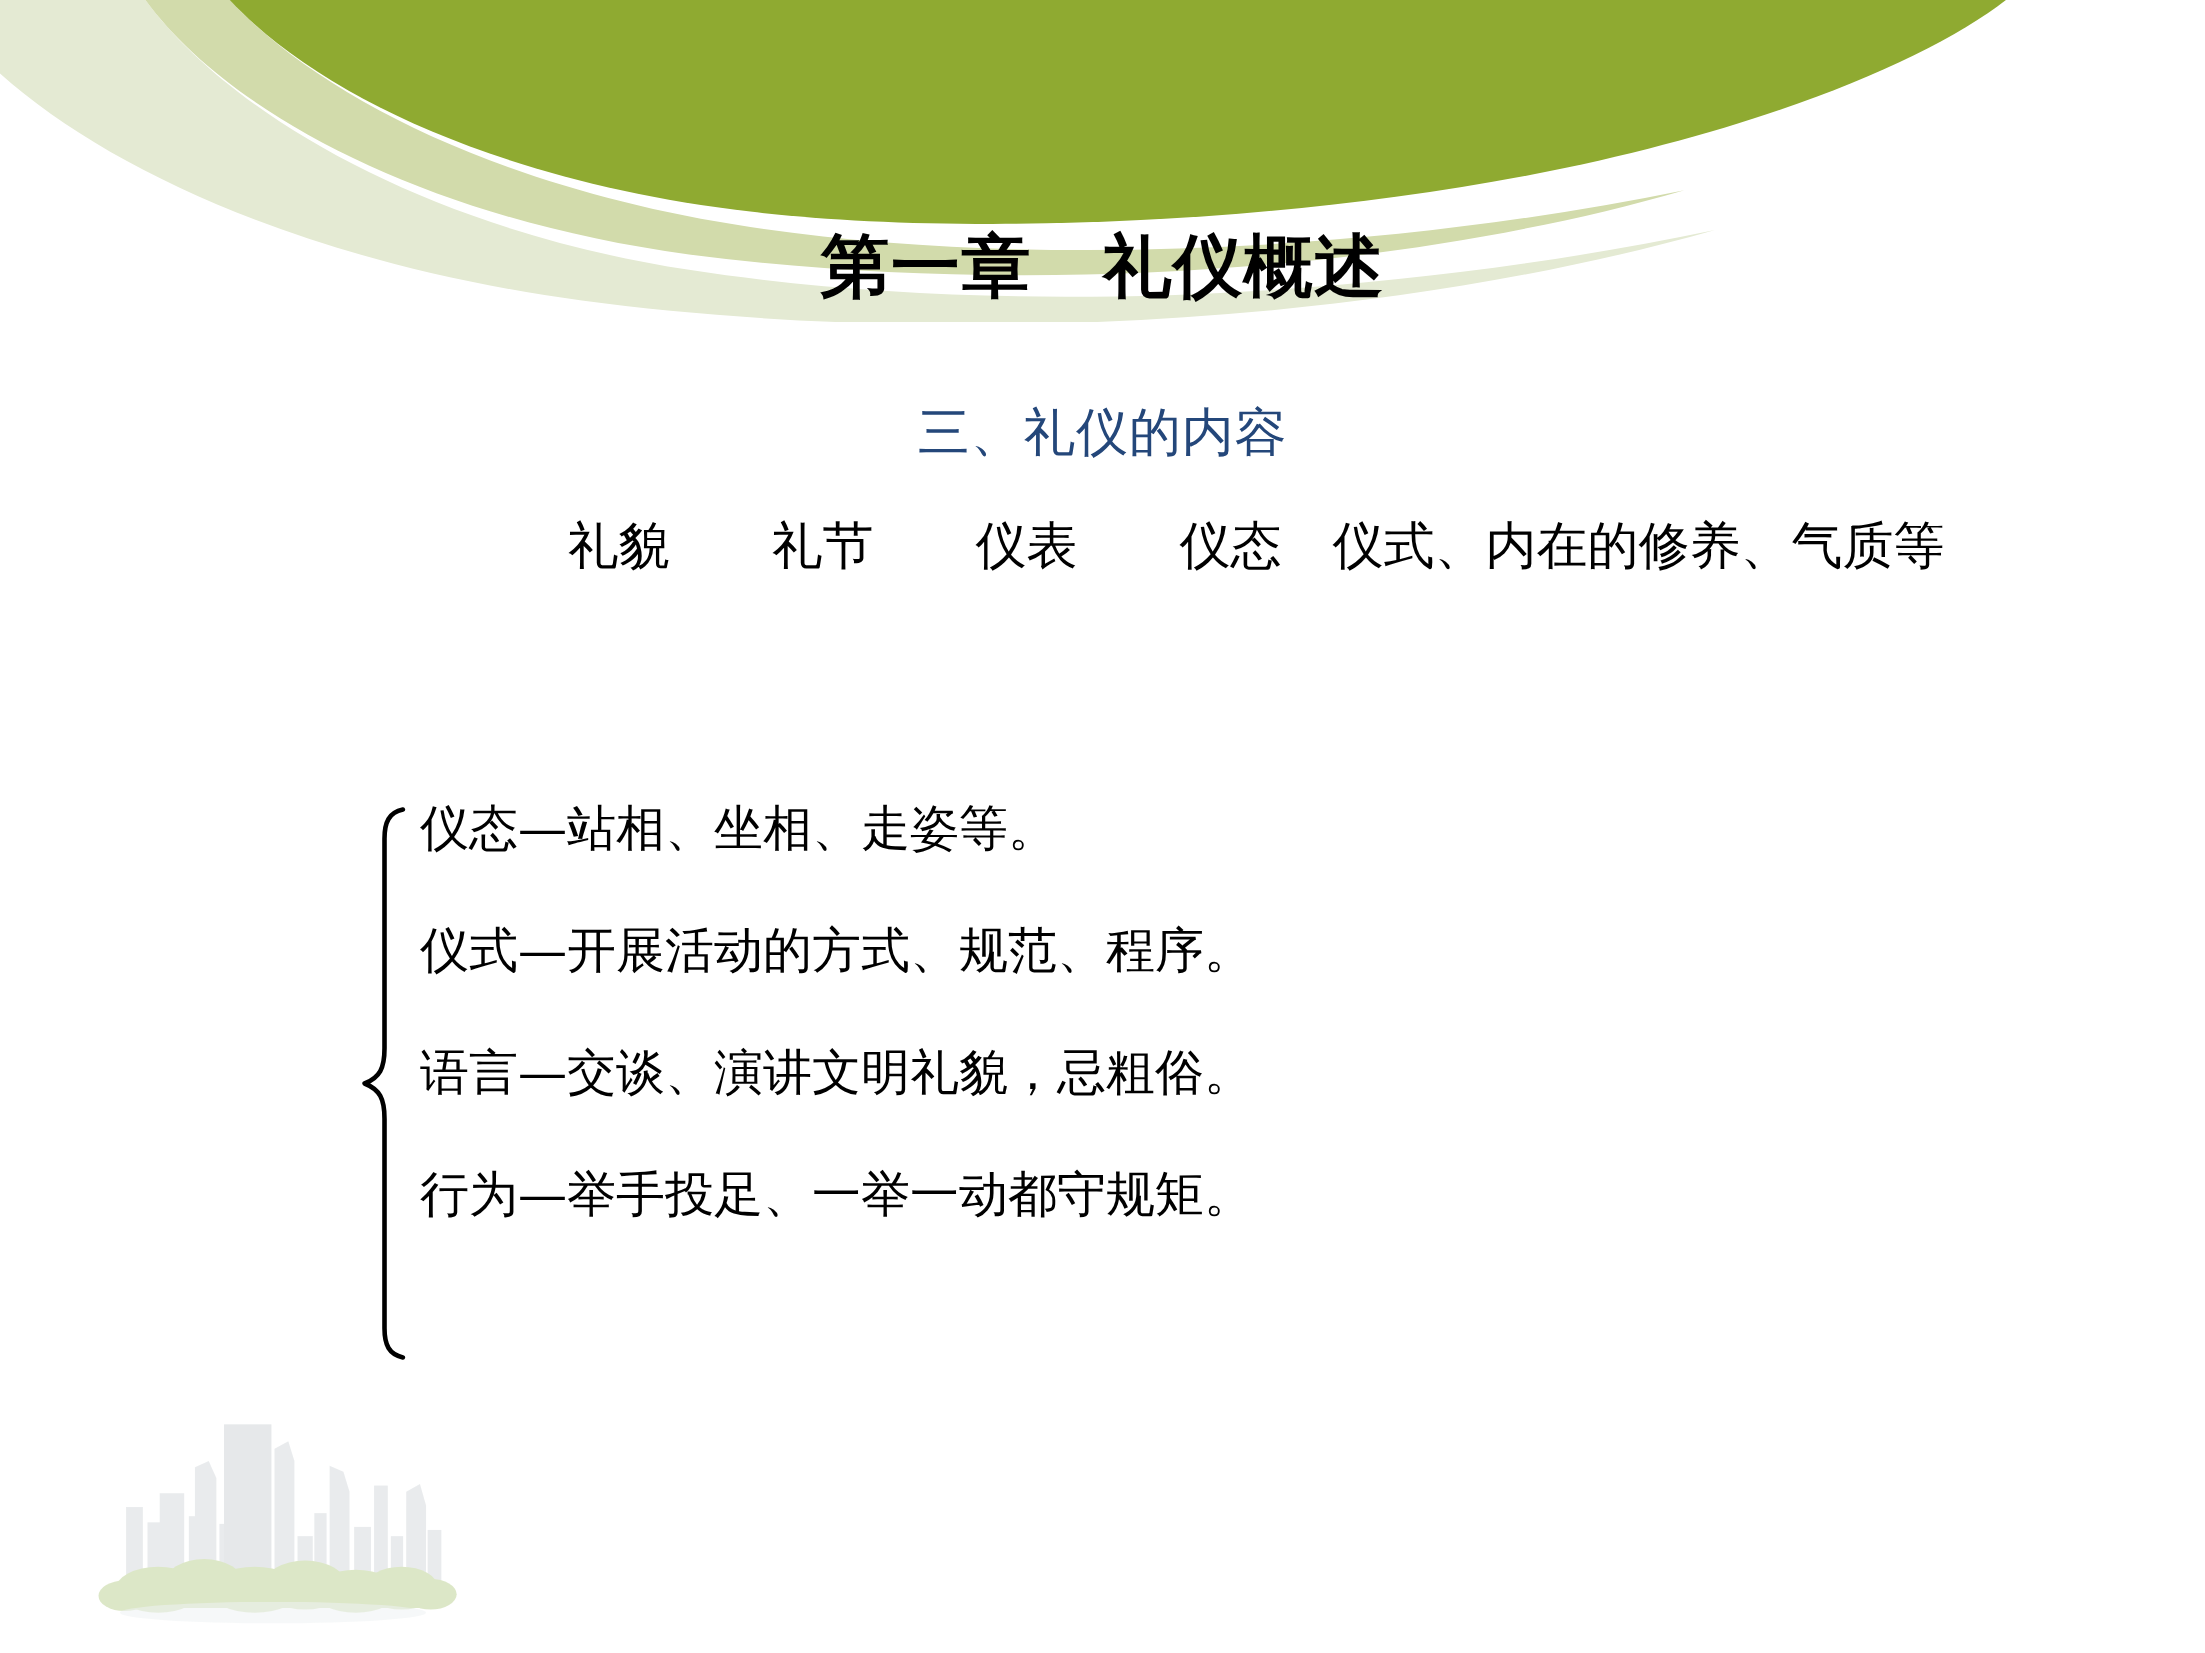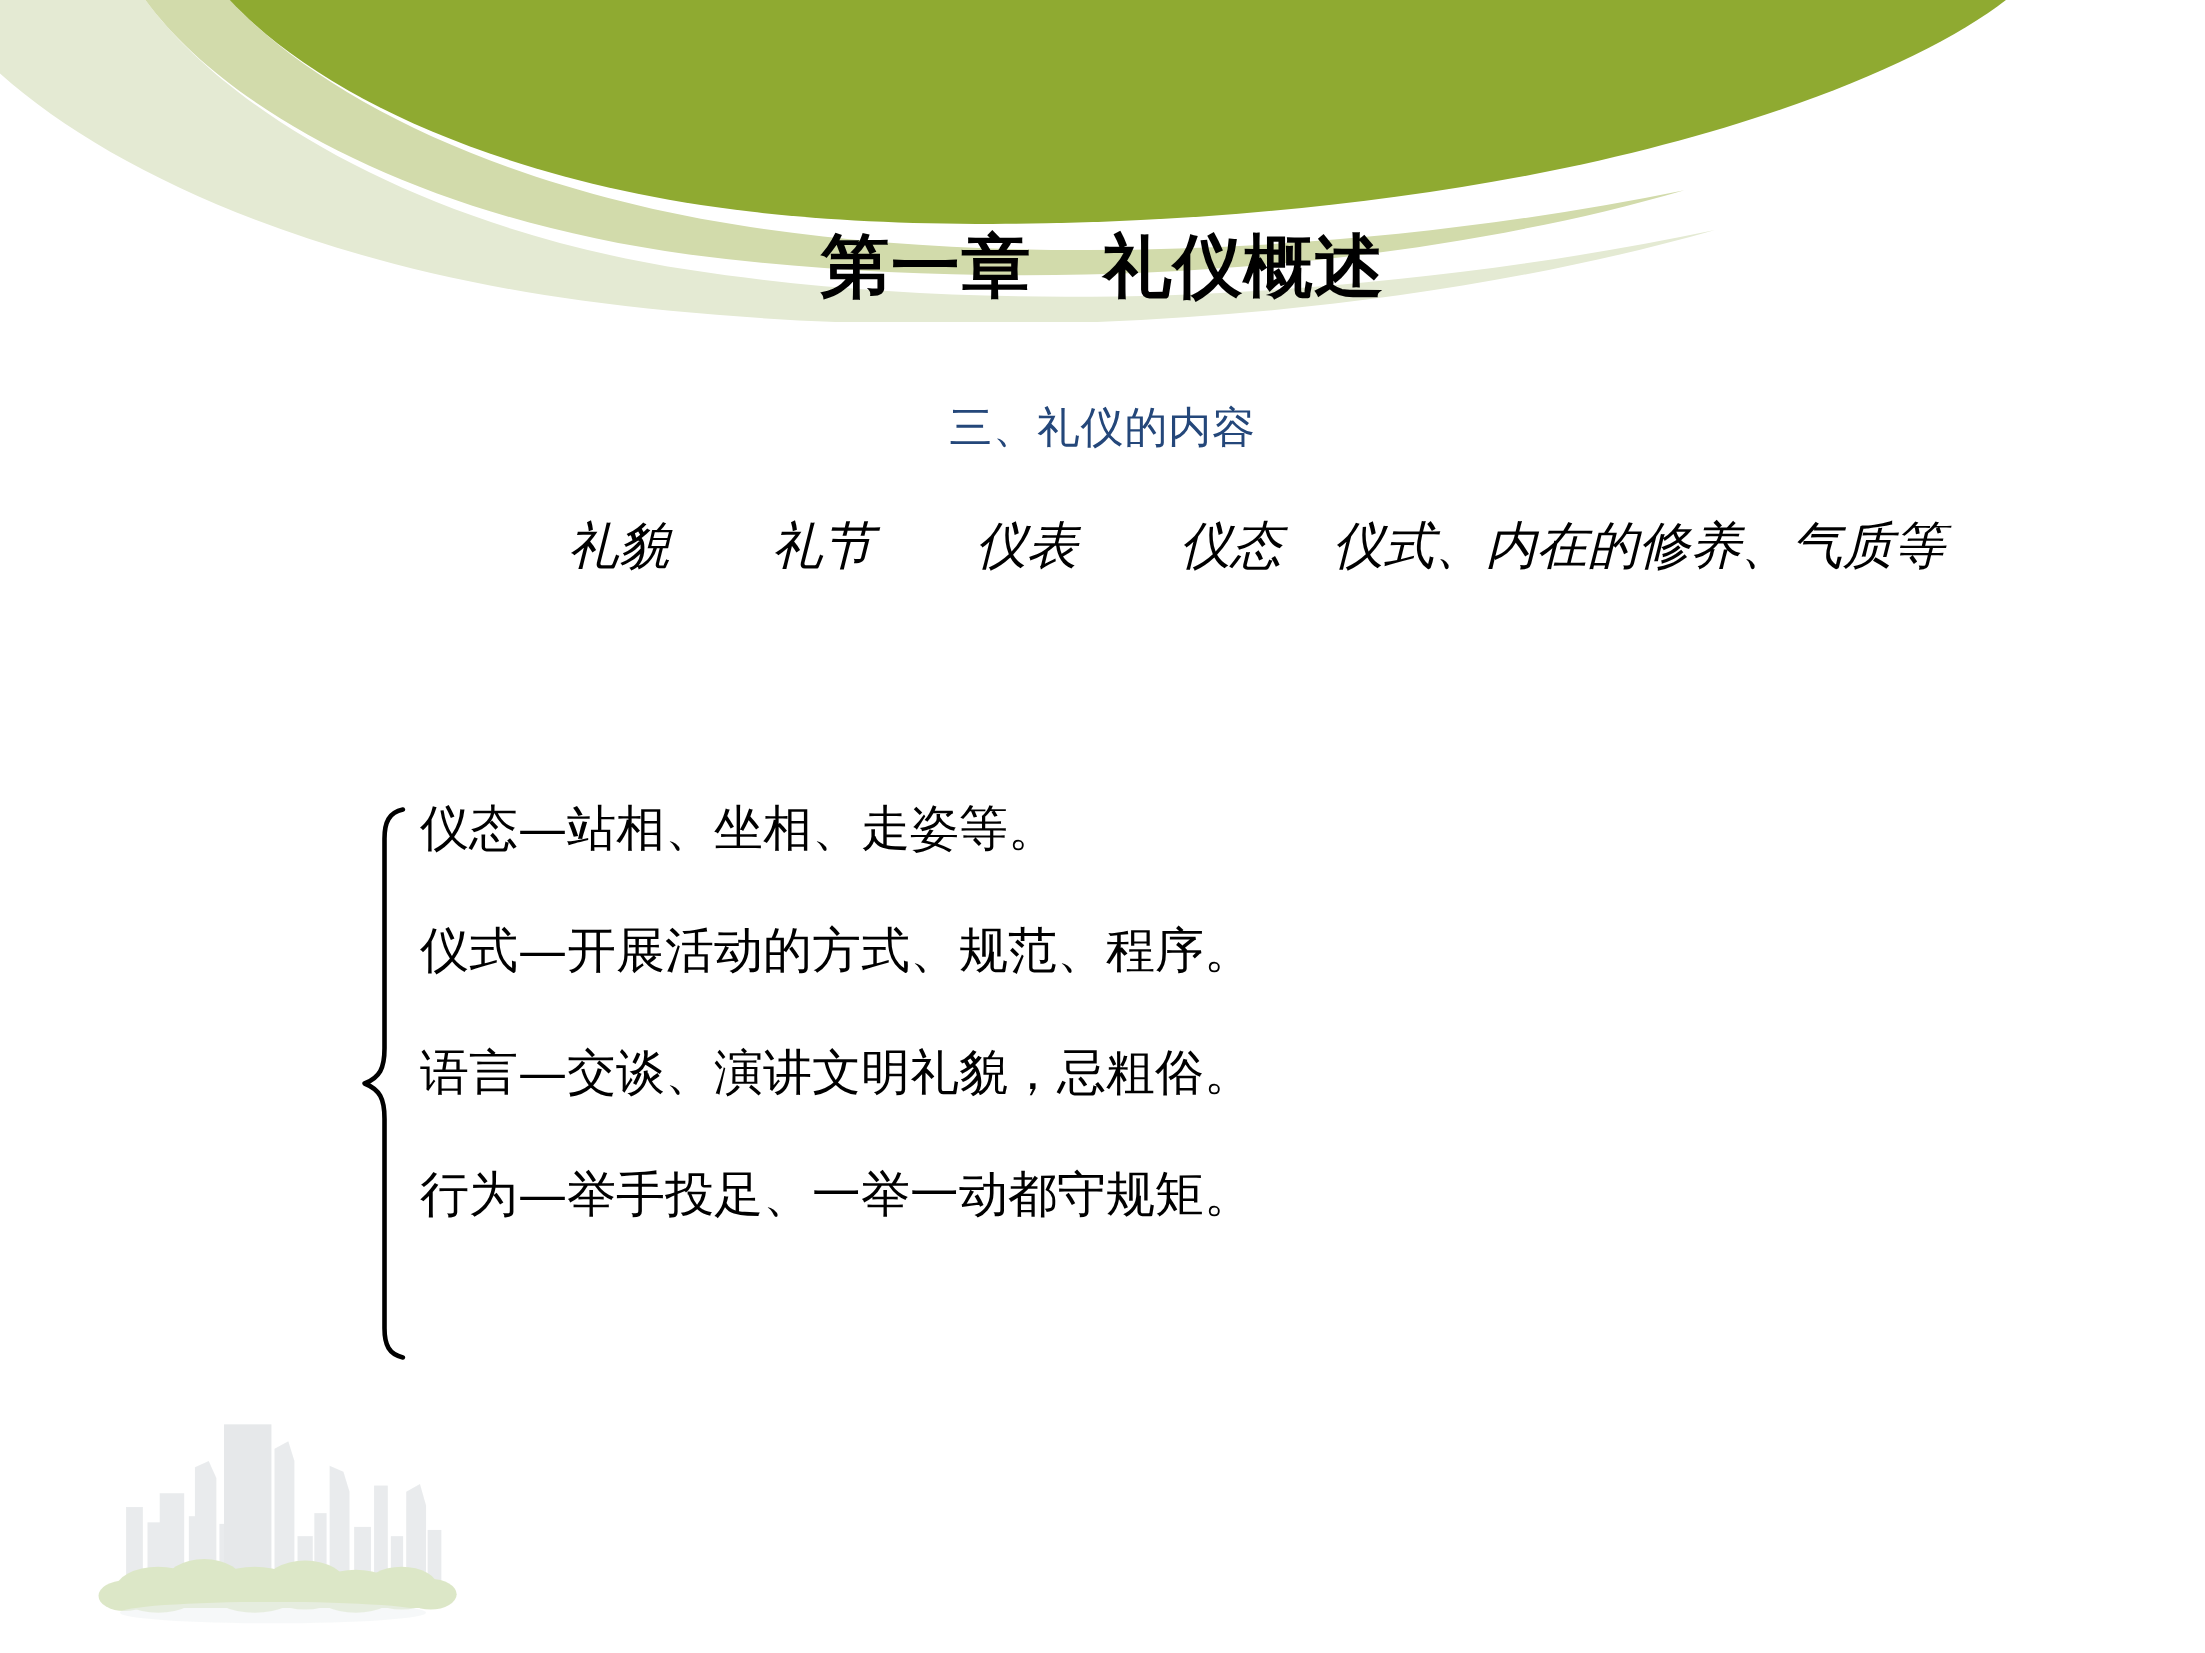--- a/index.html
+++ b/index.html
@@ -53,34 +53,33 @@
   
   #subtitle-block {
     position: absolute;
     left: 0;
     top: 404px;
     width: 2205px;
     text-align: center;
   }
   #slide-subtitle {
     font-family: "DejaVu Serif", "Liberation Serif", serif;
-    font-size: 43px;
+    font-size: 52px;
     line-height: 1.1;
     color: #24477A;
     letter-spacing: 0.8px;
   }
 
   
   #intro-block {
     position: absolute;
     left: 337px;
     top: 513px;
     width: 1838px;
     text-align: center;
-    font-style: italic;
   }
   #intro-text {
     font-family: "DejaVu Serif", "Liberation Serif", serif;
     font-size: 51px;
     line-height: 1.28;
     color: #000000;
     white-space: pre-wrap;
   }
 
   

